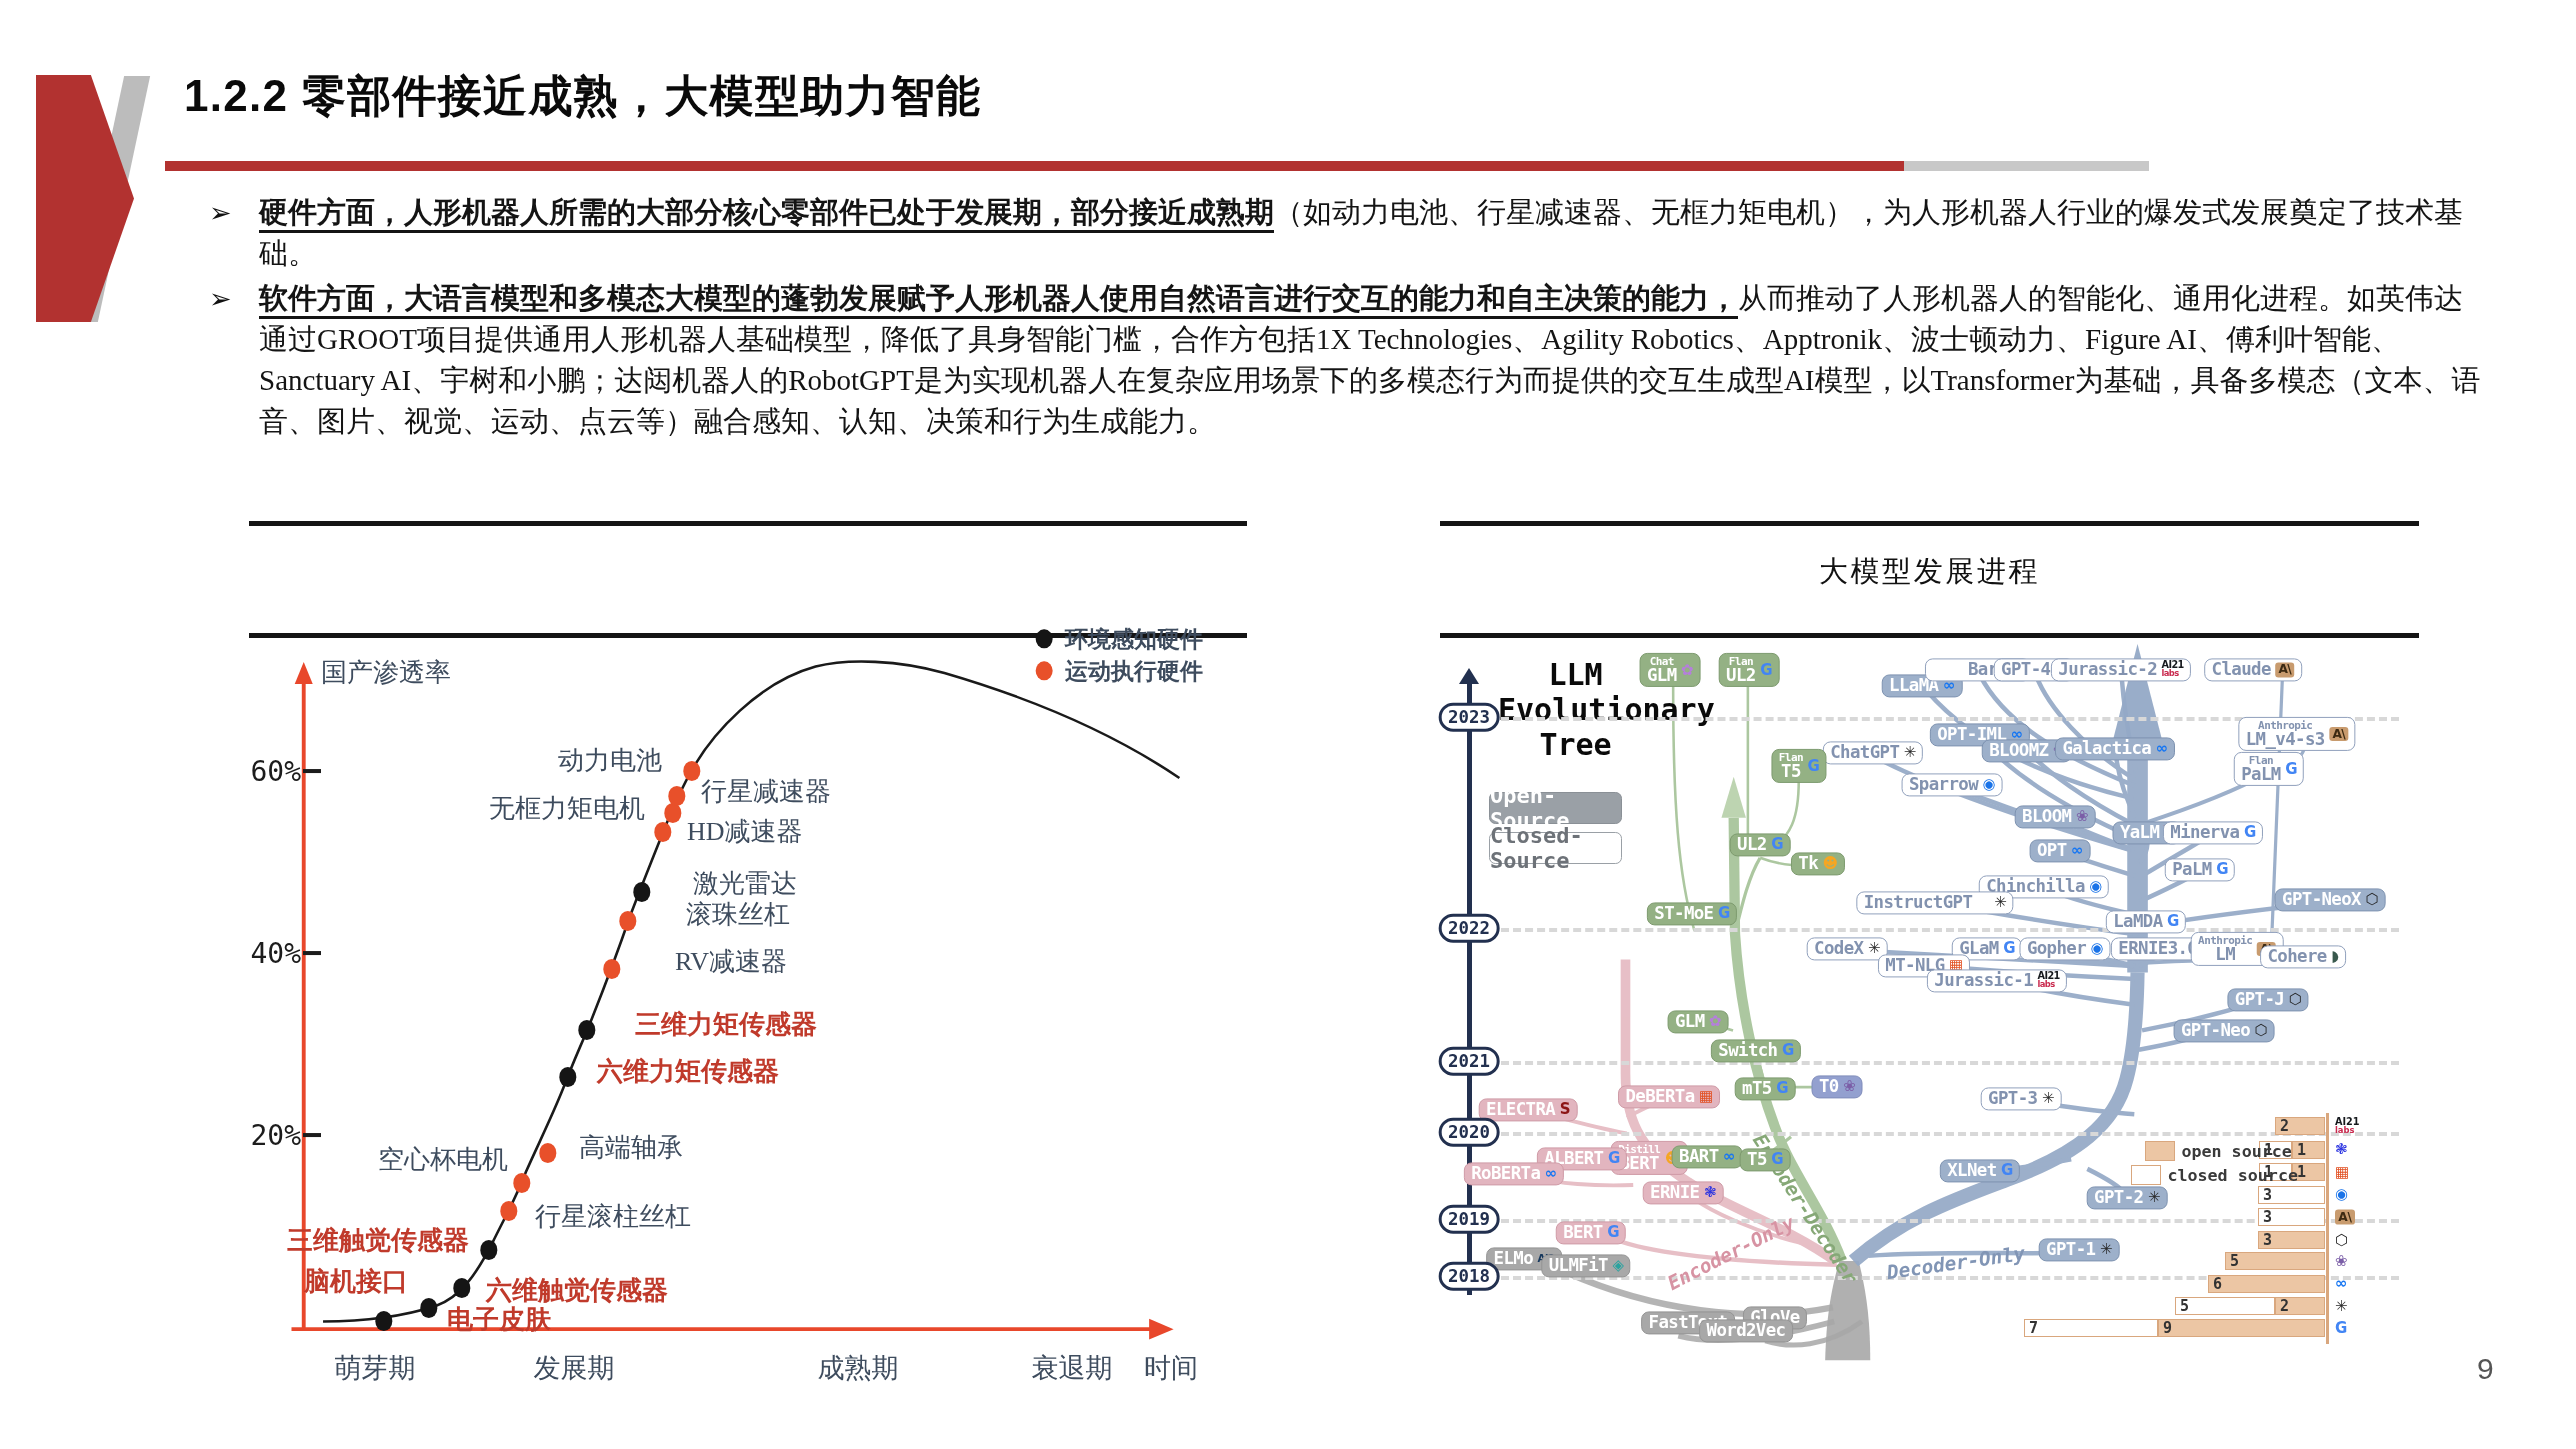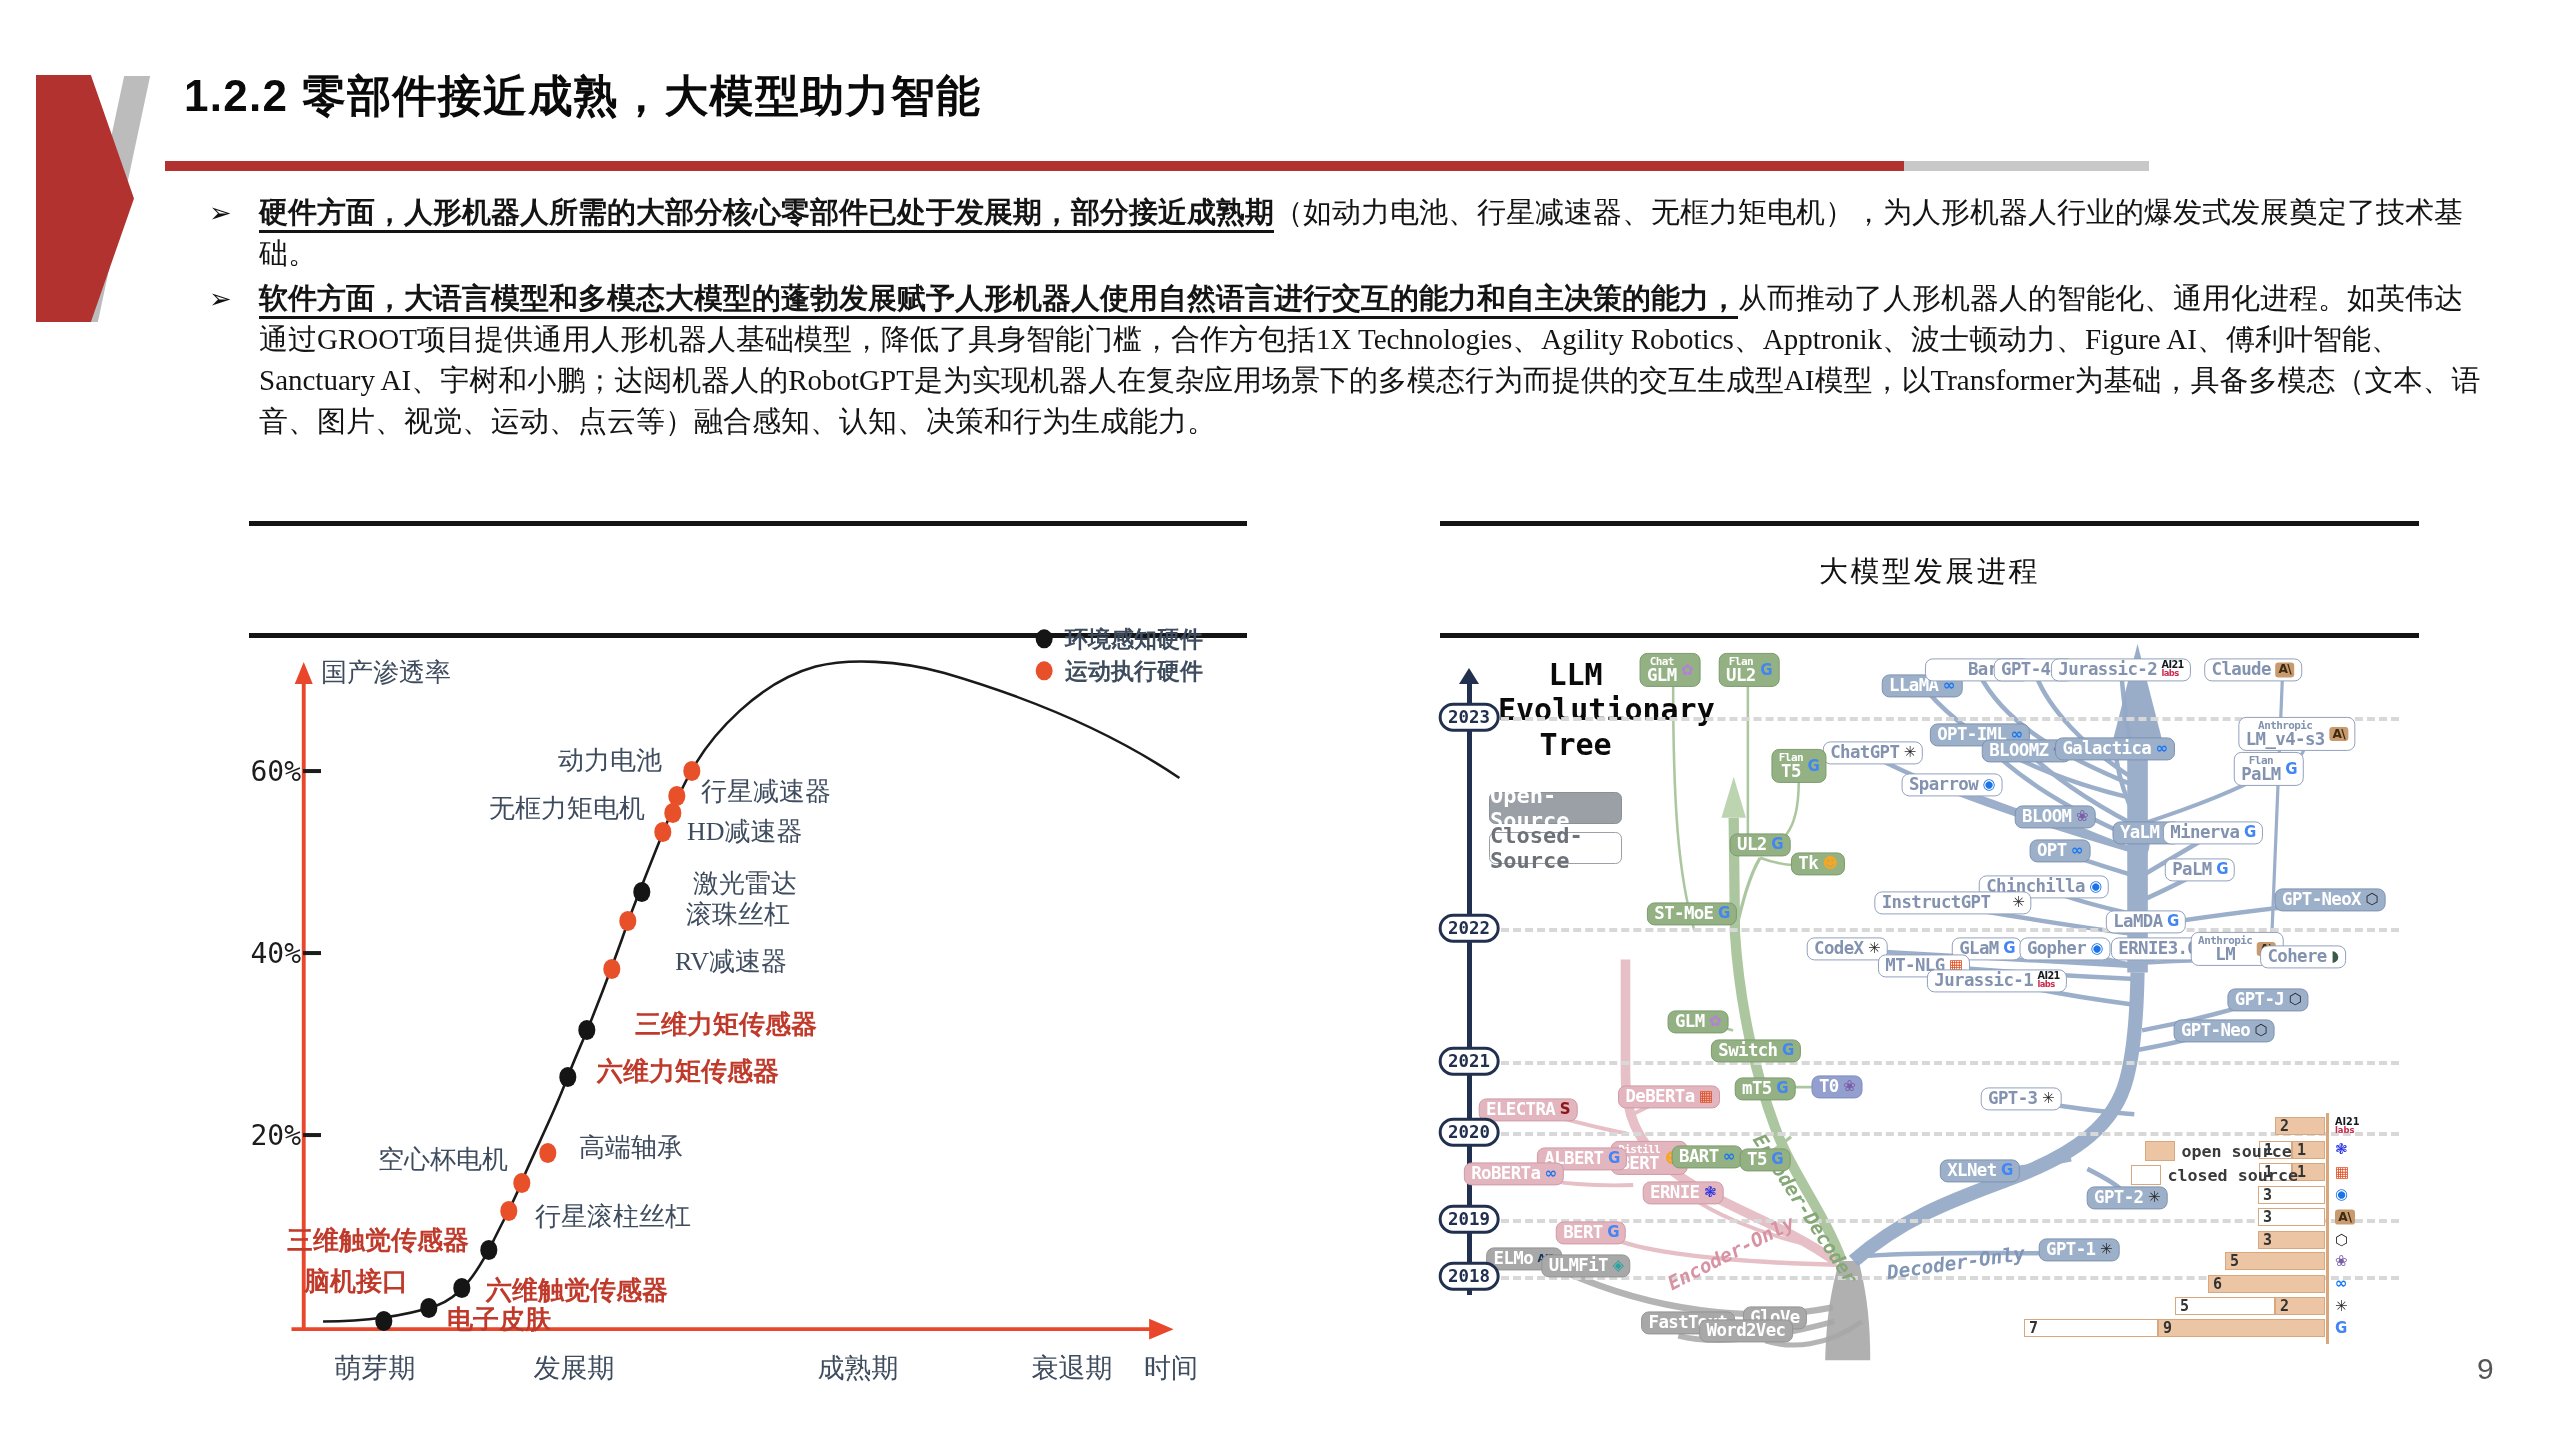--- a/index.html
+++ b/index.html
@@ -414,21 +414,21 @@
             <span>PaLM</span>
           </span>
           <span class="ic ic-google">G</span>
         </div>
         <div class="node f-b outline" style="left: 604px; top: 372px;">
           <span class="lines">
             <span>Chinchilla</span>
           </span>
           <span class="ic ic-deepmind">◉</span>
         </div>
-        <div class="node f-b outline" style="left: 513px; top: 388px; gap: 22px;">
+        <div class="node f-b outline" style="left: 495px; top: 388px; gap: 22px;">
           <span class="lines">
             <span>InstructGPT</span>
           </span>
           <span class="ic ic-openai">✳</span>
         </div>
         <div class="node f-b" style="left: 890px; top: 385px;">
           <span class="lines">
             <span>GPT-NeoX</span>
           </span>
           <span class="ic ic-eleuther">⬡</span>

